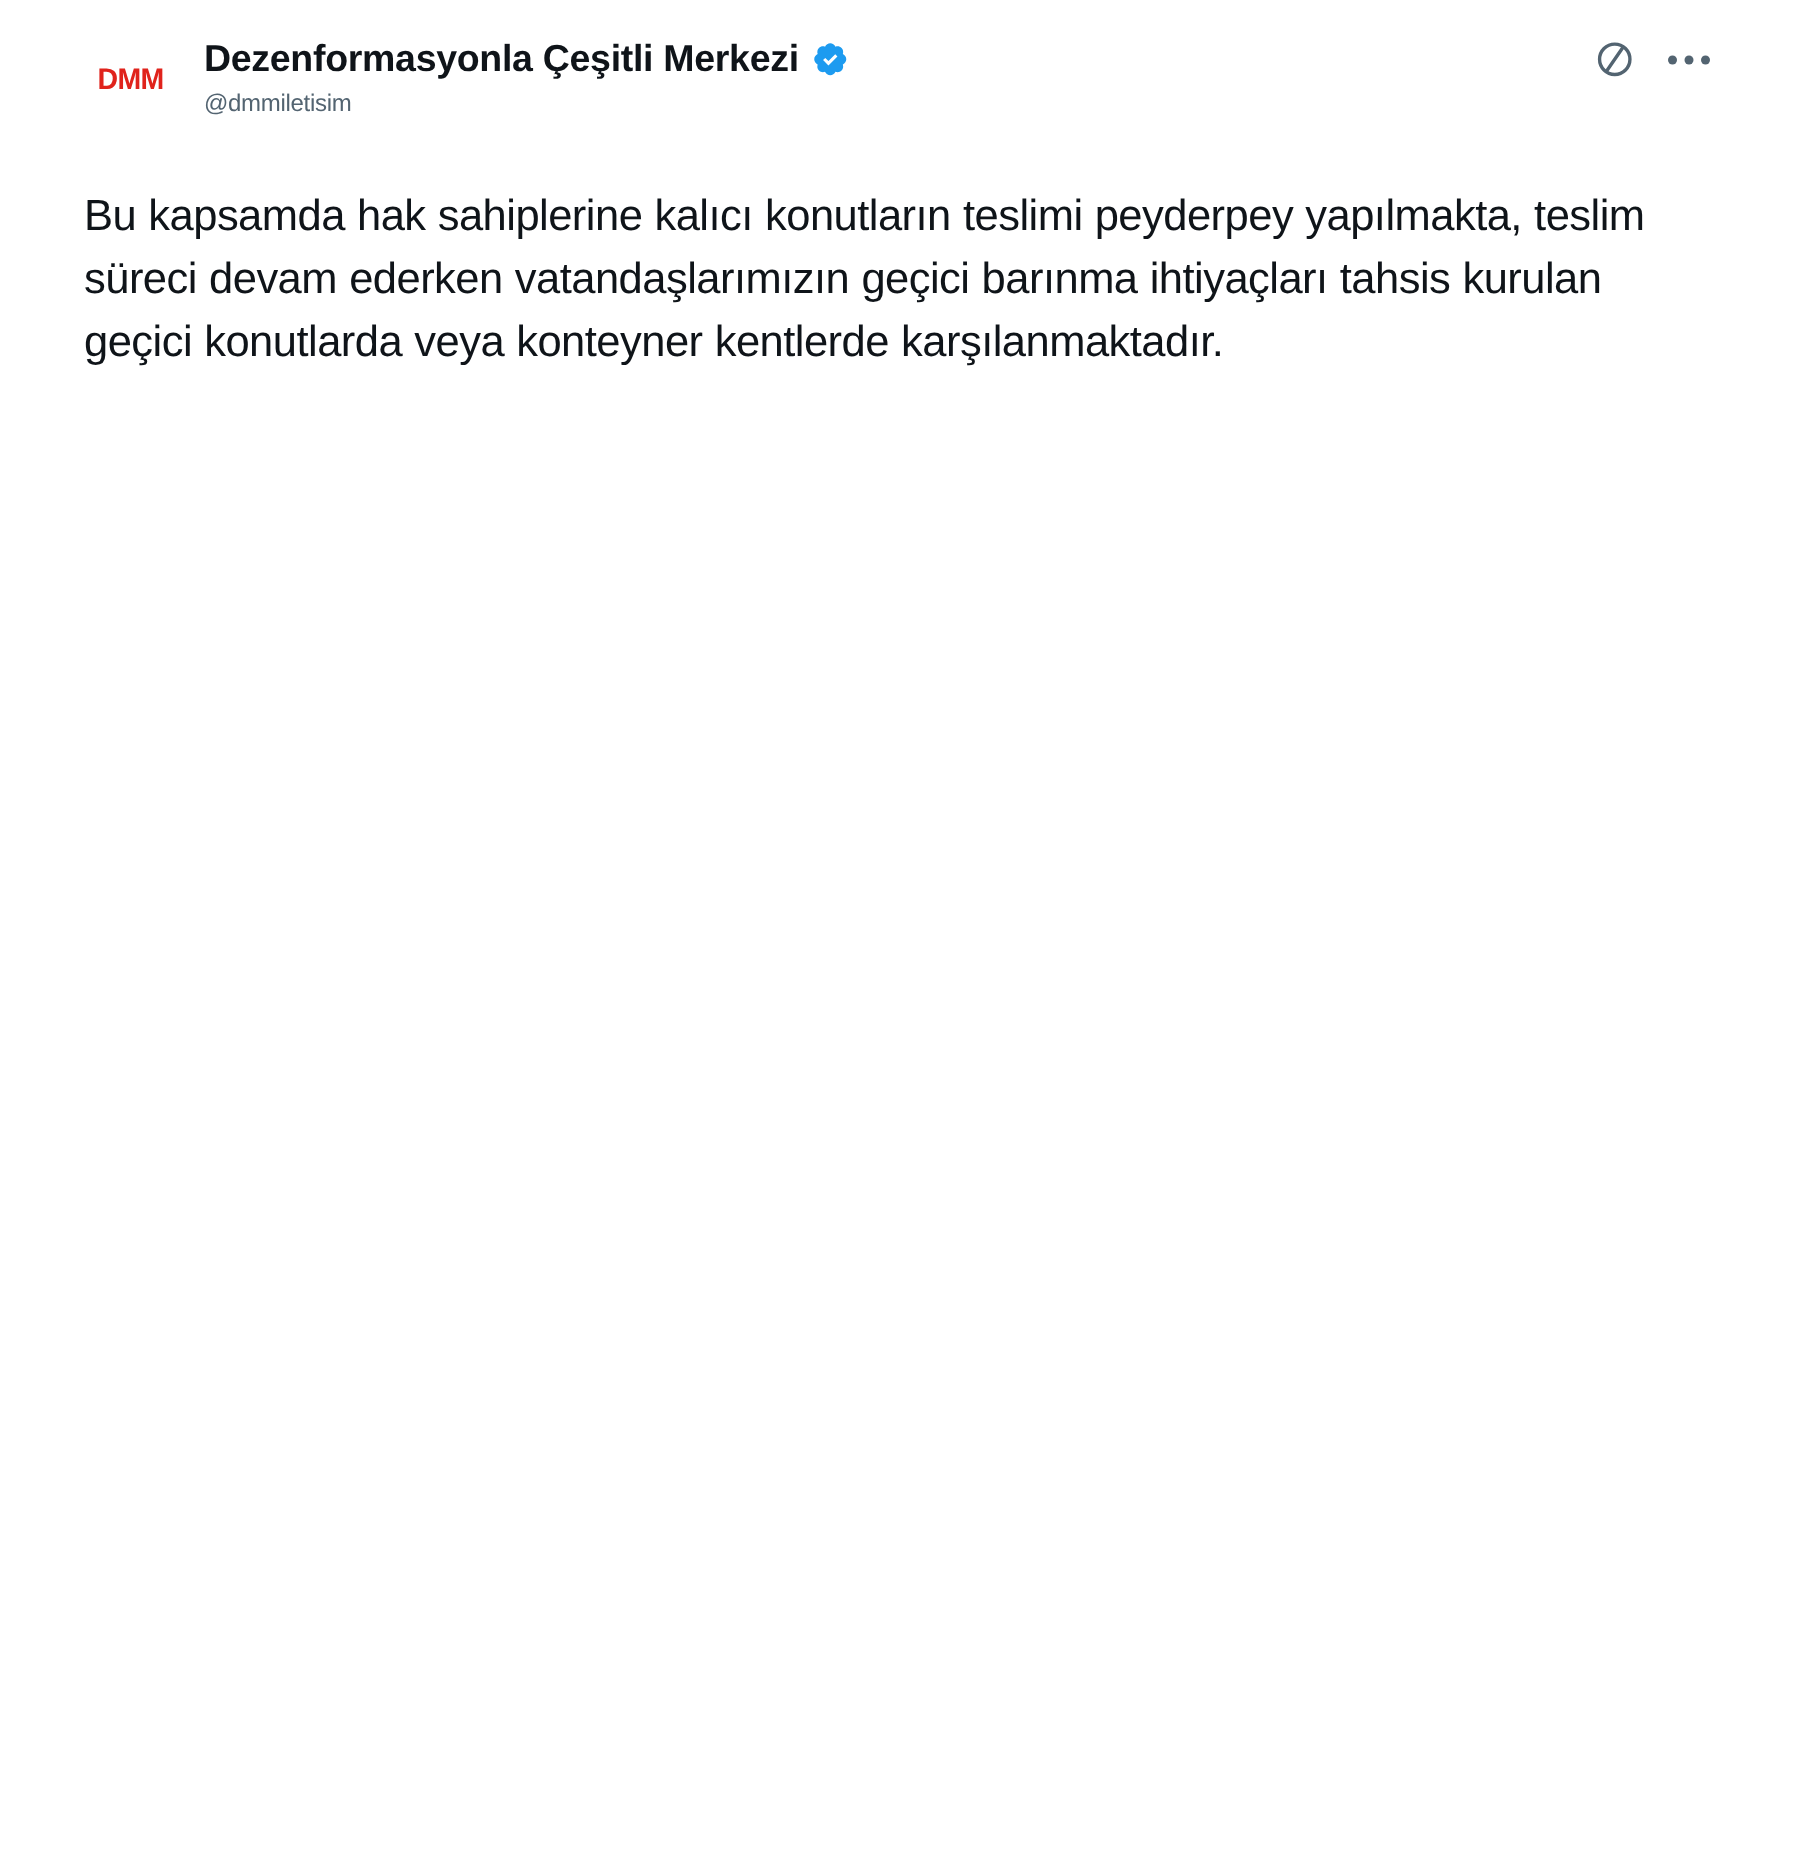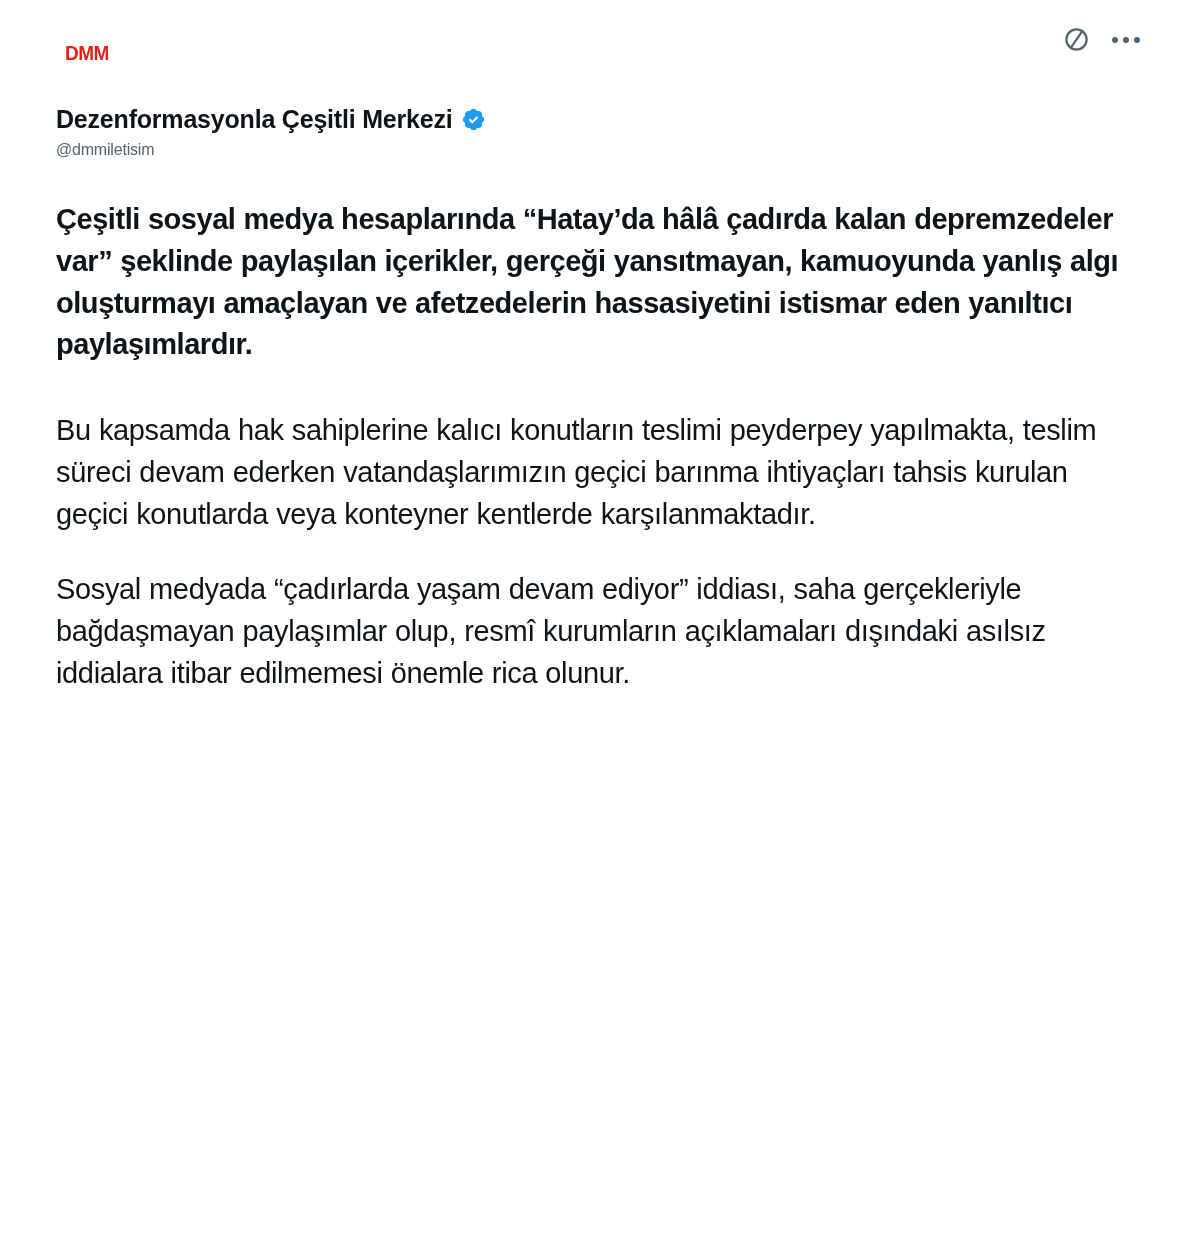--- a/index.html
+++ b/index.html
@@ -23,21 +23,20 @@
     padding: 22px 60px 0 56px;
     background: #ffffff;
   }
 
   
   .tweet-header {
     display: flex;
     align-items: flex-start;
     gap: 18px;
     position: relative;
-    flex-direction: column;
   }
 
   .avatar {
     width: 62px;
     height: 62px;
     flex: 0 0 62px;
     display: flex;
     align-items: center;
     justify-content: center;
     background: #ffffff;
@@ -173,18 +172,16 @@
       <button class="icon-btn dots" aria-label="more">
         <i></i>
         <i></i>
         <i></i>
       </button>
     </div>
 
   </div>
 
   <div class="tweet-body">
-    <p class="lead">Çeşitli sosyal medya hesaplarında “Hatay’da hâlâ çadırda kalan depremzedeler var” şeklinde paylaşılan içerikler, gerçeği yansıtmayan, kamuoyunda yanlış algı oluşturmayı amaçlayan ve afetzedelerin hassasiyetini istismar eden yanıltıcı paylaşımlardır.</p>
     <p>Bu kapsamda hak sahiplerine kalıcı konutların teslimi peyderpey yapılmakta, teslim süreci devam ederken vatandaşlarımızın geçici barınma ihtiyaçları tahsis kurulan geçici konutlarda veya konteyner kentlerde karşılanmaktadır.</p>
-    <p>Sosyal medyada “çadırlarda yaşam devam ediyor” iddiası, saha gerçekleriyle bağdaşmayan paylaşımlar olup, resmî kurumların açıklamaları dışındaki asılsız iddialara itibar edilmemesi önemle rica olunur.</p>
   </div>
 
 </div>
 
 </body></html>

